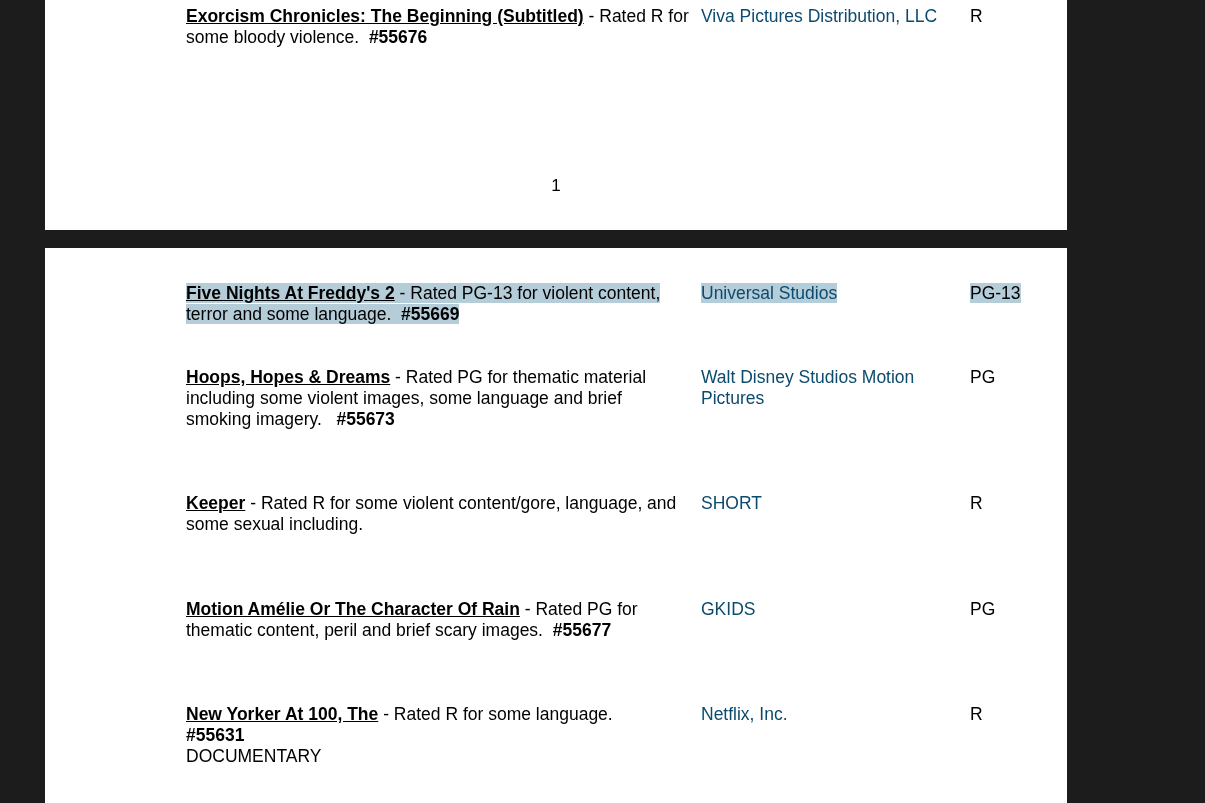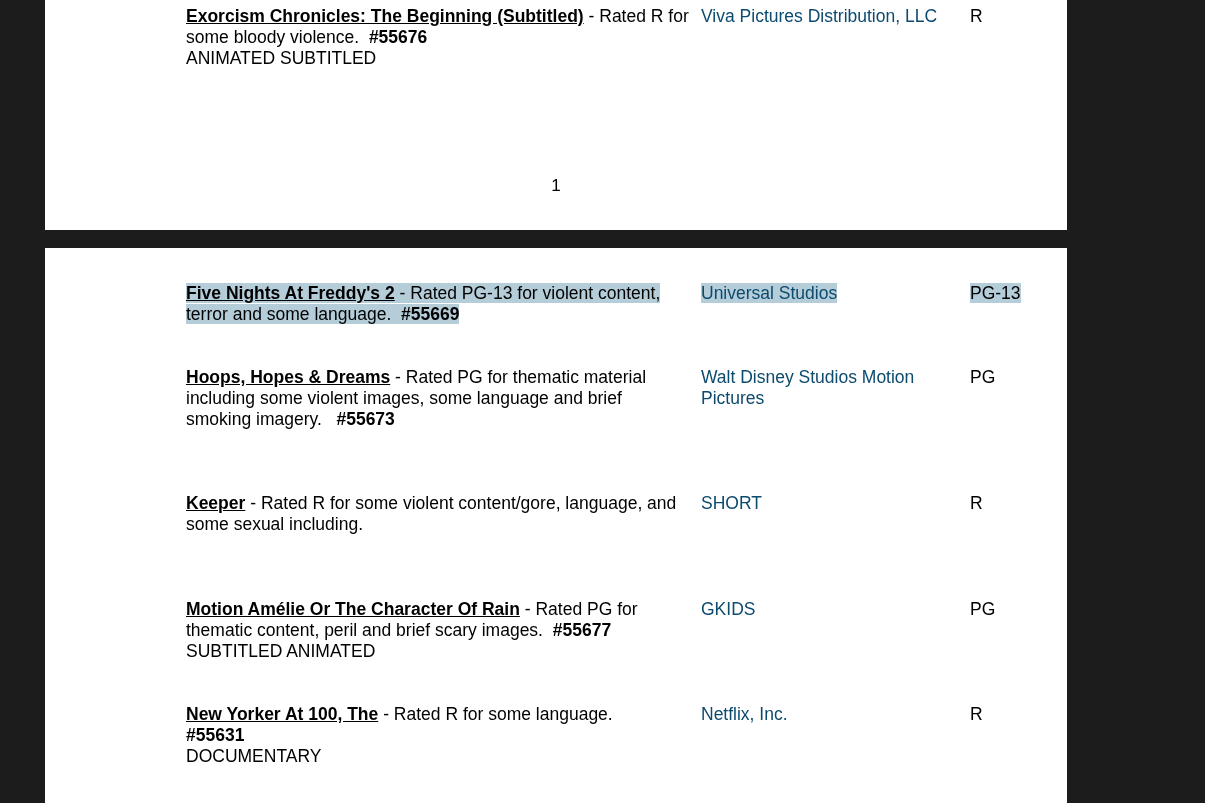--- a/index.html
+++ b/index.html
@@ -92,21 +92,20 @@
 <body>
 
 <div id="viewer">
 
   <div class="page" id="page-1">
     <div class="page-inner">
 
       <div class="entry" style="top:276px;">
         <div class="entry-desc">
           <span class="title">Exorcism Chronicles: The Beginning (Subtitled)</span><span> - </span><span>Rated R for some bloody violence.</span>&nbsp; <span class="cert">#55676</span>
-          <div class="tags">ANIMATED  SUBTITLED</div>
         </div>
         <div class="entry-company">Viva Pictures Distribution, LLC</div>
         <div class="entry-rating">R</div>
       </div>
 
       <div class="page-number" style="top:446px;">1</div>
 
     </div>
   </div>
 
@@ -133,21 +132,20 @@
         <div class="entry-desc">
           <span class="title">Keeper</span><span> - </span><span>Rated R for some violent content/gore, language, and some sexual including.</span>
         </div>
         <div class="entry-company">SHORT</div>
         <div class="entry-rating">R</div>
       </div>
 
       <div class="entry" style="top:351px;">
         <div class="entry-desc">
           <span class="title">Motion Amélie Or The Character Of Rain</span><span> - </span><span>Rated PG for thematic content, peril and brief scary images.</span>&nbsp; <span class="cert">#55677</span>
-          <div class="tags">SUBTITLED  ANIMATED</div>
         </div>
         <div class="entry-company">GKIDS</div>
         <div class="entry-rating">PG</div>
       </div>
 
       <div class="entry" style="top:456px;">
         <div class="entry-desc">
           <span class="title">New Yorker At 100, The</span><span> - </span><span>Rated R for some language.</span>
           <div><span class="cert">#55631</span></div>
           <div class="tags">DOCUMENTARY</div>

